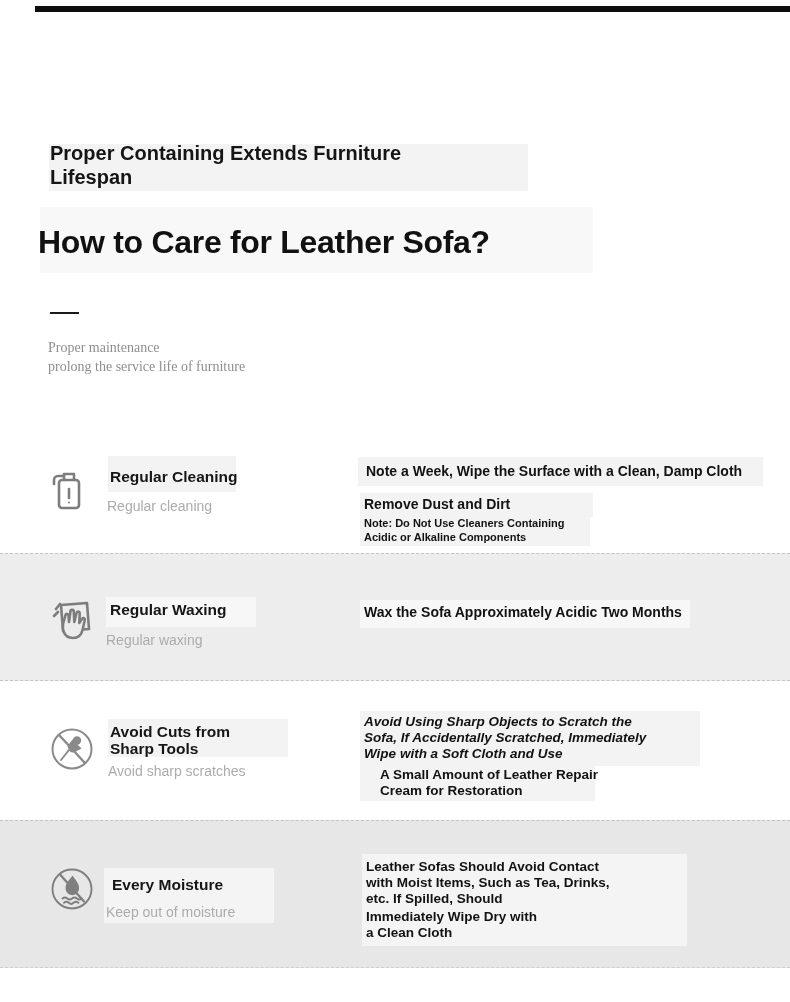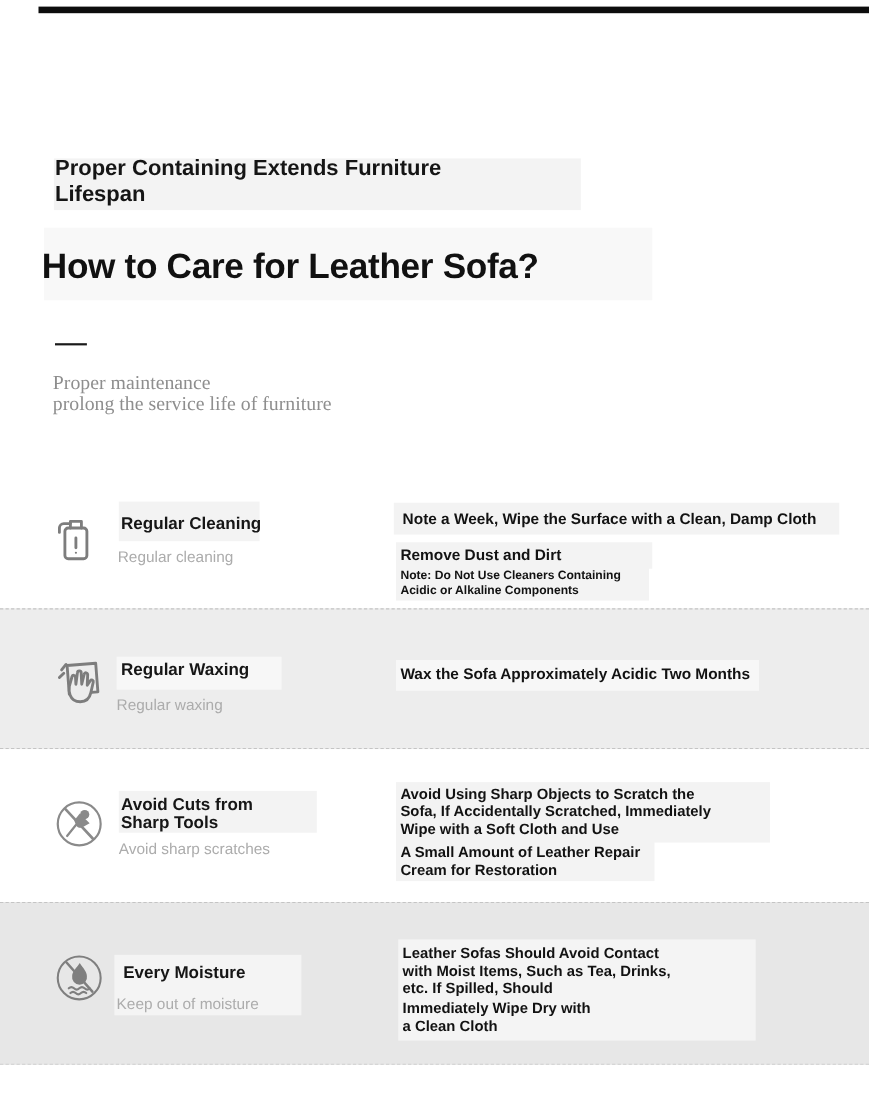--- a/index.html
+++ b/index.html
@@ -10,21 +10,21 @@
   .abs{position:absolute;}
   
   .lb{position:absolute;background:#f3f3f3;}
   .lw{position:absolute;background:rgba(255,255,255,0.55);}
   #topbar{left:35px;top:6px;width:755px;height:6px;background:#0d0d0d;}
   #hdr-box{left:49px;top:144px;width:479px;height:47px;background:#f3f3f3;}
   #hdr{left:50px;top:141px;width:490px;font-weight:700;font-size:20px;line-height:24px;color:#151515;white-space:pre-line;}
   #title-box{left:40px;top:207px;width:553px;height:66px;background:#f8f8f8;}
   #title{left:38px;top:224px;font-weight:700;font-size:32px;line-height:37px;letter-spacing:-0.3px;color:#111111;}
   #dash{left:50px;top:312px;width:29px;height:2px;background:#1a1a1a;}
-  #tagline{left:48px;top:339px;font-family:"Liberation Serif",serif;font-size:18px;line-height:18.5px;color:#8e8e8e;white-space:pre-line;}
+  #tagline{left:48px;top:339px;font-family:"Liberation Serif",serif;font-size:14px;line-height:18.5px;color:#8e8e8e;white-space:pre-line;}
 
   #band2{left:0;top:553px;width:790px;height:128px;background:#ededed;
          border-top:1px dashed #c4c4c4;border-bottom:1px dashed #c4c4c4;box-sizing:border-box;}
   #band4{left:0;top:820px;width:790px;height:148px;background:#e7e7e7;
          border-top:1px dashed #c4c4c4;border-bottom:1px dashed #cfcfcf;box-sizing:border-box;}
 
   .s-title{position:absolute;font-weight:700;font-size:15.5px;line-height:16.5px;color:#161616;white-space:pre-line;}
   .s-sub{position:absolute;font-size:14px;line-height:16px;color:#acacac;}
   .pt{position:absolute;font-weight:700;font-size:14px;line-height:17px;color:#121212;white-space:pre-line;}
   .pt2{position:absolute;font-weight:700;font-size:13.5px;line-height:16.2px;color:#121212;white-space:pre-line;}
@@ -33,21 +33,21 @@
   #icon1{left:50px;top:465px;}
   #icon2{left:48px;top:596px;}
   #icon3{left:50px;top:727px;}
   #icon4{left:50px;top:867px;}
 
   #t1{left:110px;top:469px;}   #sub1{left:107px;top:498px;}
   #p1a{left:366px;top:463px;}  #p1b{left:364px;top:496px;}  #p1c{left:364px;top:517px;}
   #t2{left:110px;top:602px;}   #sub2{left:106px;top:632px;}
   #p2a{left:364px;top:604px;}
   #t3{left:110px;top:724px;}   #sub3{left:108px;top:763px;}
-  #p3a{left:364px;top:714px;}  #p3b{left:364px;top:767px;}
+  #p3a{left:364px;top:714px;font-style:italic;}  #p3b{left:380px;top:767px;}
   #t4{left:112px;top:877px;}   #sub4{left:106px;top:904px;}
   #p4a{left:366px;top:859px;}  #p4b{left:366px;top:909px;}
 </style>
 </head>
 <body>
 
 <div id="topbar" class="abs"></div>
 
 <div id="hdr-box" class="abs"></div>
 <div id="hdr" class="abs">Proper Containing Extends Furniture

